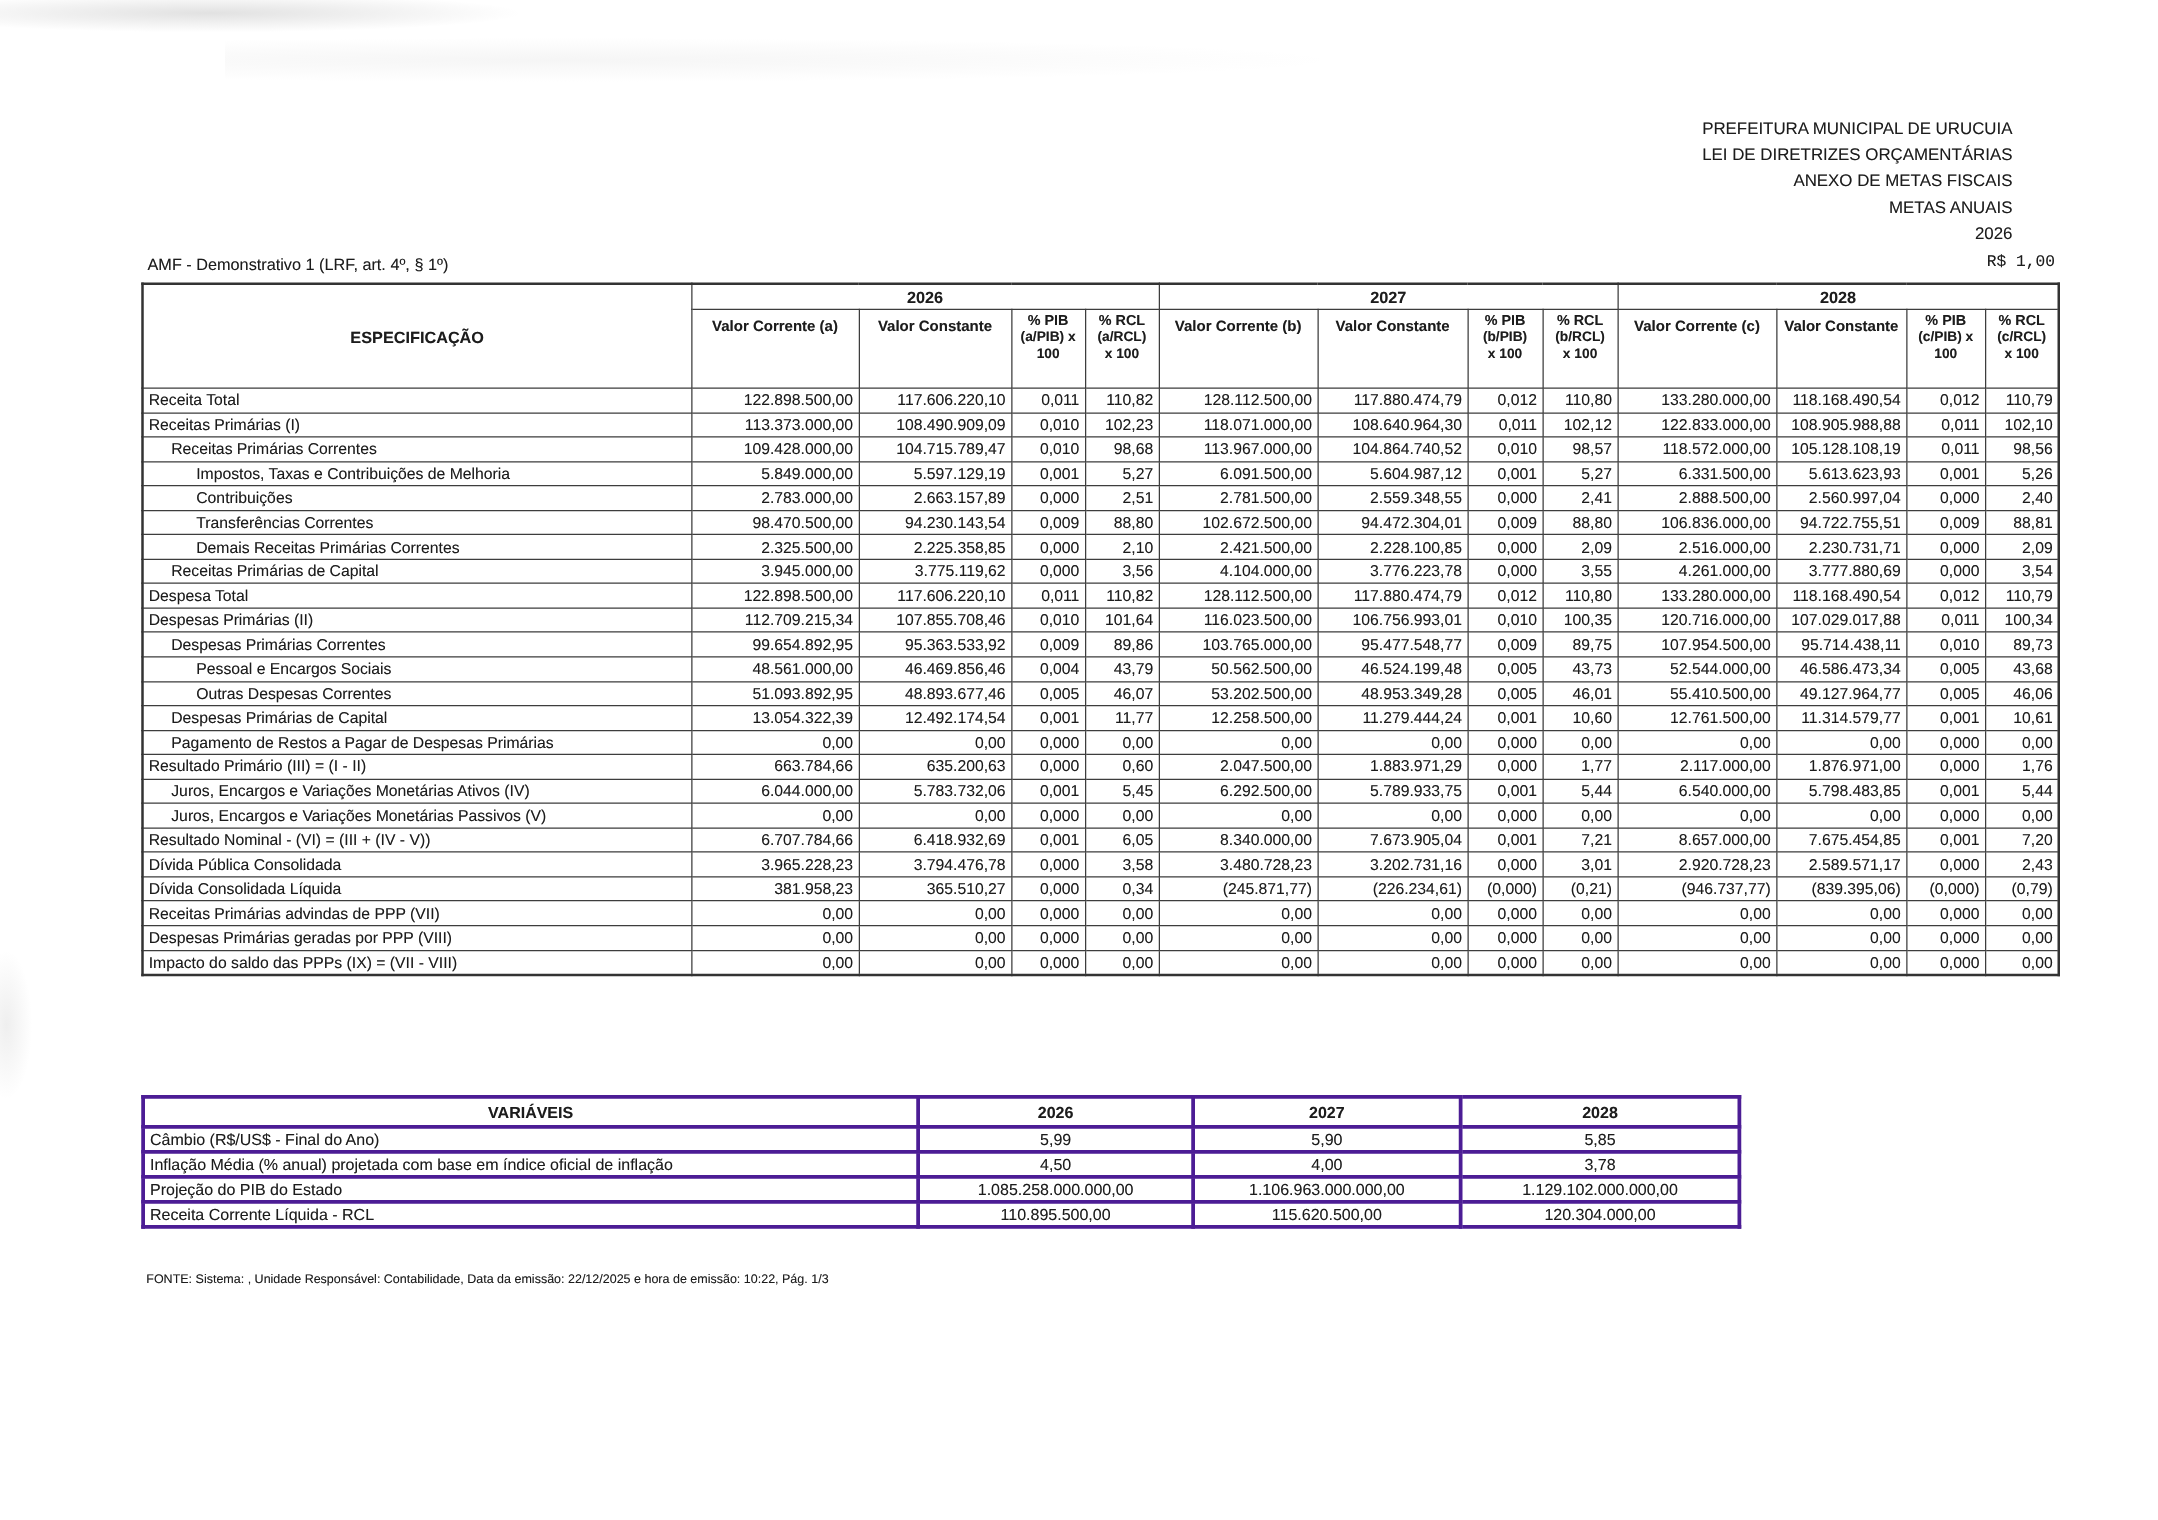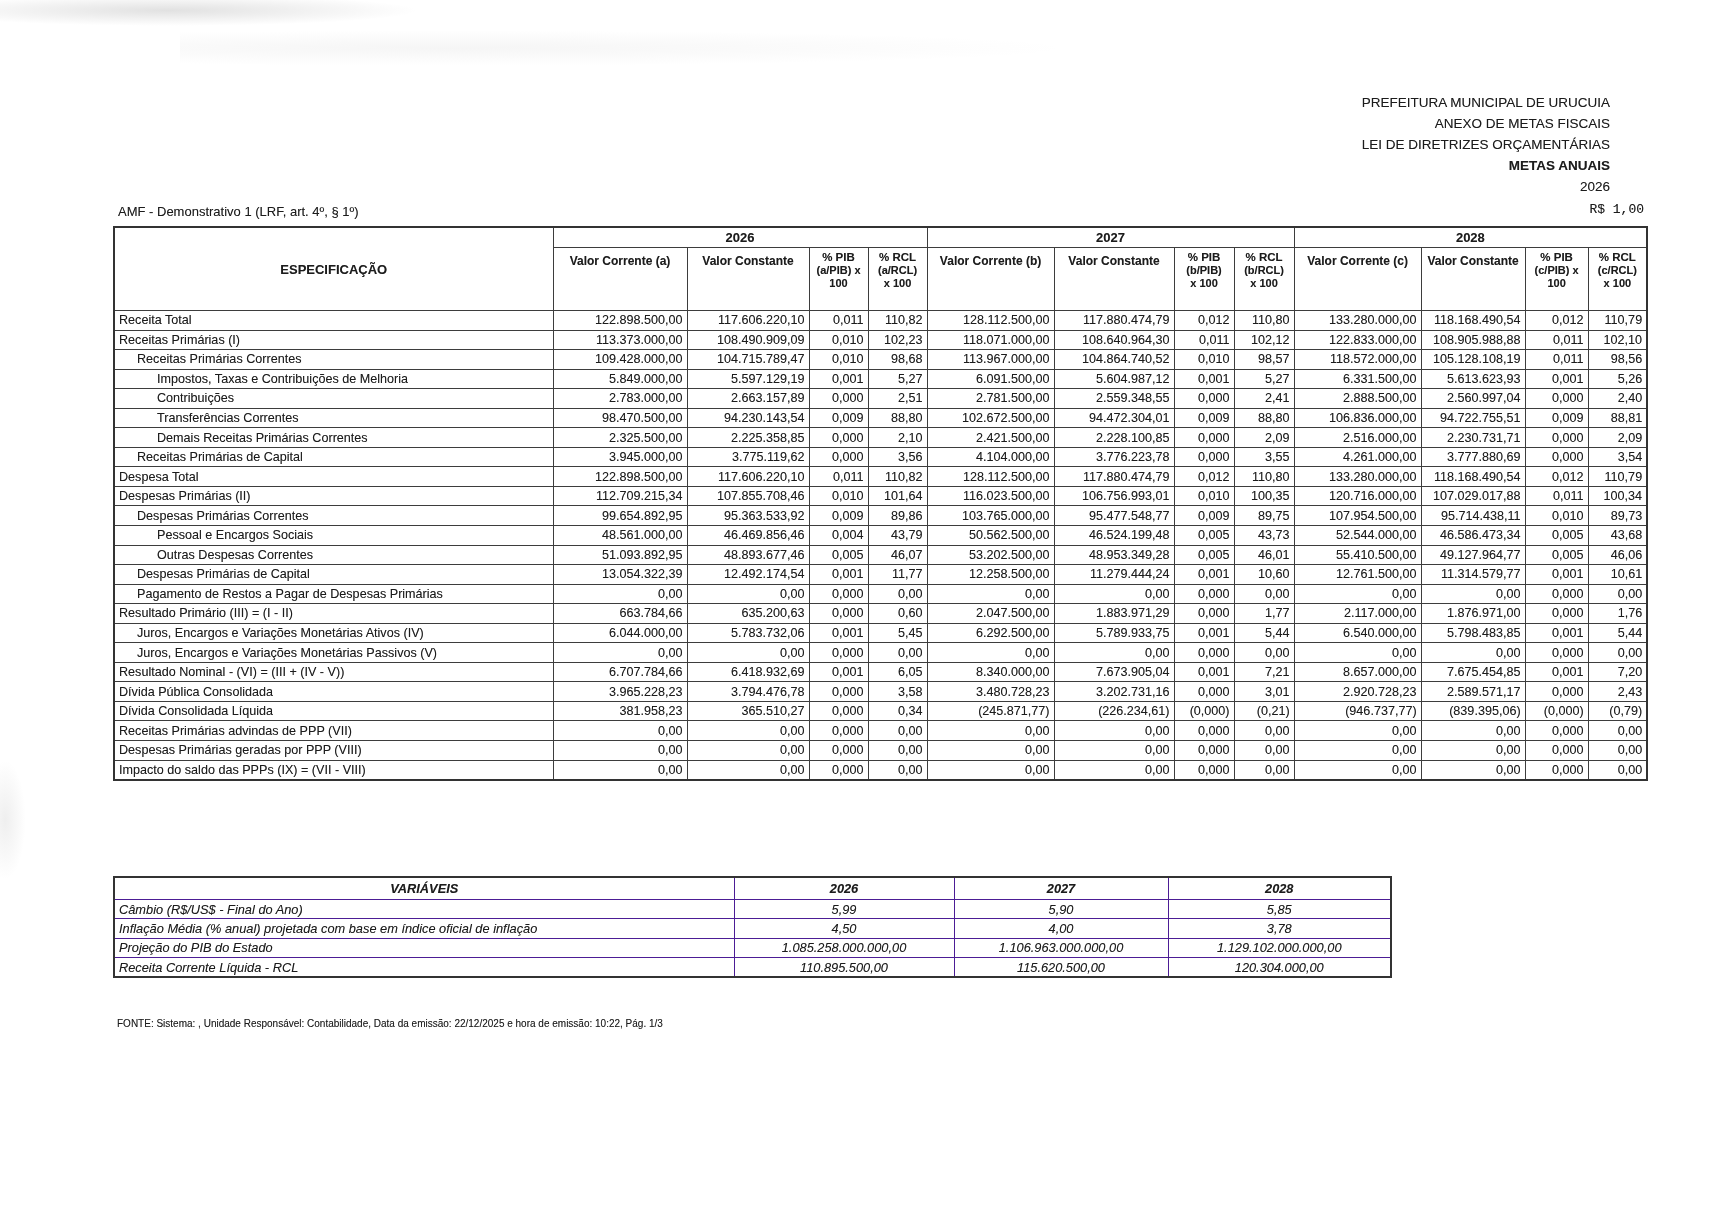--- a/index.html
+++ b/index.html
@@ -3,21 +3,21 @@
 <meta charset="utf-8">
 <style>
   html,body{margin:0;padding:0;}
   body{
     width:1726px;height:1216px;background:#ffffff;position:relative;
     font-family:"Liberation Sans", sans-serif;color:#1c1c1c;overflow:hidden;
     text-shadow:0 0 .4px rgba(0,0,0,.35);
   }
   .smudge{position:absolute;pointer-events:none;}
   .doc-header{position:absolute;left:0;top:92px;width:1610px;text-align:right;line-height:21px;font-size:13.5px;}
-  .doc-header .bold{font-weight:bold;}
+  .doc-header .bold{font-weight:normal;}
   .caption-row{position:absolute;left:113px;top:204px;width:1533px;font-size:13px;}
   .caption{position:absolute;left:5px;top:0;}
   .currency{position:absolute;right:2px;top:-2px;font-family:Liberation Mono, monospace;}
   table{border-collapse:collapse;table-layout:fixed;}
   .mt{position:absolute;left:113px;top:226px;width:1533px;}
   .mt th,.mt td{border:1px solid #3d3d3d;overflow:hidden;white-space:nowrap;}
   .mt{border:2px solid #333;}
   .mt thead th{font-weight:bold;font-size:12px;text-align:center;background:#fff;}
   .mt tr.yr th{height:17px;font-size:13px;}
   .mt tr.cols th{height:55px;vertical-align:top;padding-top:3px;}
@@ -25,39 +25,39 @@
   .mt tr.cols th .hl:first-child{font-size:11.5px;}
   .mt tr.cols th.vh{vertical-align:top;padding-top:6px;font-size:12px;}
   .mt tbody tr{height:19.55px;}
   .mt tbody td{font-size:12.6px;line-height:14px;padding:1px 4px 1px 3px;}
   .mt td.num{text-align:right;}
   .mt td.lab{text-align:left;}
   .ind-0{padding-left:4px !important;}
   .ind-1{padding-left:22px !important;}
   .ind-2{padding-left:42px !important;}
   .vt{position:absolute;left:113px;top:876px;width:1277px;border:2px solid #333;}
-  .vt th,.vt td{border:1px solid #4c1d95;overflow:hidden;white-space:nowrap;font-style:italic;}
+  .vt th,.vt td{border:3px solid #4c1d95;overflow:hidden;white-space:nowrap;}
   .vt th{font-weight:bold;font-size:12.8px;height:19px;text-align:center;}
   .vt tbody tr{height:19.4px;}
   .vt td{font-size:12.8px;padding:1px 4px;}
   .vt td.lab{text-align:left;}
   .vt td.val{text-align:center;}
   .footer-note{position:absolute;left:117px;top:1018px;font-size:10px;}
 </style>
 </head>
 <body>
 
 <div class="smudge" style="left:0;top:0;width:420px;height:26px;background:radial-gradient(ellipse at 40% 40%, rgba(90,90,90,.18), rgba(0,0,0,0) 70%);"></div>
 <div class="smudge" style="left:180px;top:30px;width:900px;height:36px;background:radial-gradient(ellipse at 30% 50%, rgba(120,120,120,.07), rgba(0,0,0,0) 70%);"></div>
 <div class="smudge" style="left:0;top:760px;width:26px;height:120px;background:radial-gradient(ellipse at 20% 50%, rgba(120,120,120,.12), rgba(0,0,0,0) 70%);"></div>
 
 <div class="doc-header">
   <div>PREFEITURA MUNICIPAL DE URUCUIA</div>
+  <div>LEI DE DIRETRIZES ORÇAMENTÁRIAS</div>
   <div>ANEXO DE METAS FISCAIS</div>
-  <div>LEI DE DIRETRIZES ORÇAMENTÁRIAS</div>
   <div class="bold">METAS ANUAIS</div>
   <div>2026</div>
 </div>
 
 <div class="caption-row">
   <span class="caption">AMF - Demonstrativo 1 (LRF, art. 4º, § 1º)</span>
   <span class="currency">R$ 1,00</span>
 </div>
 
 <table class="mt">

